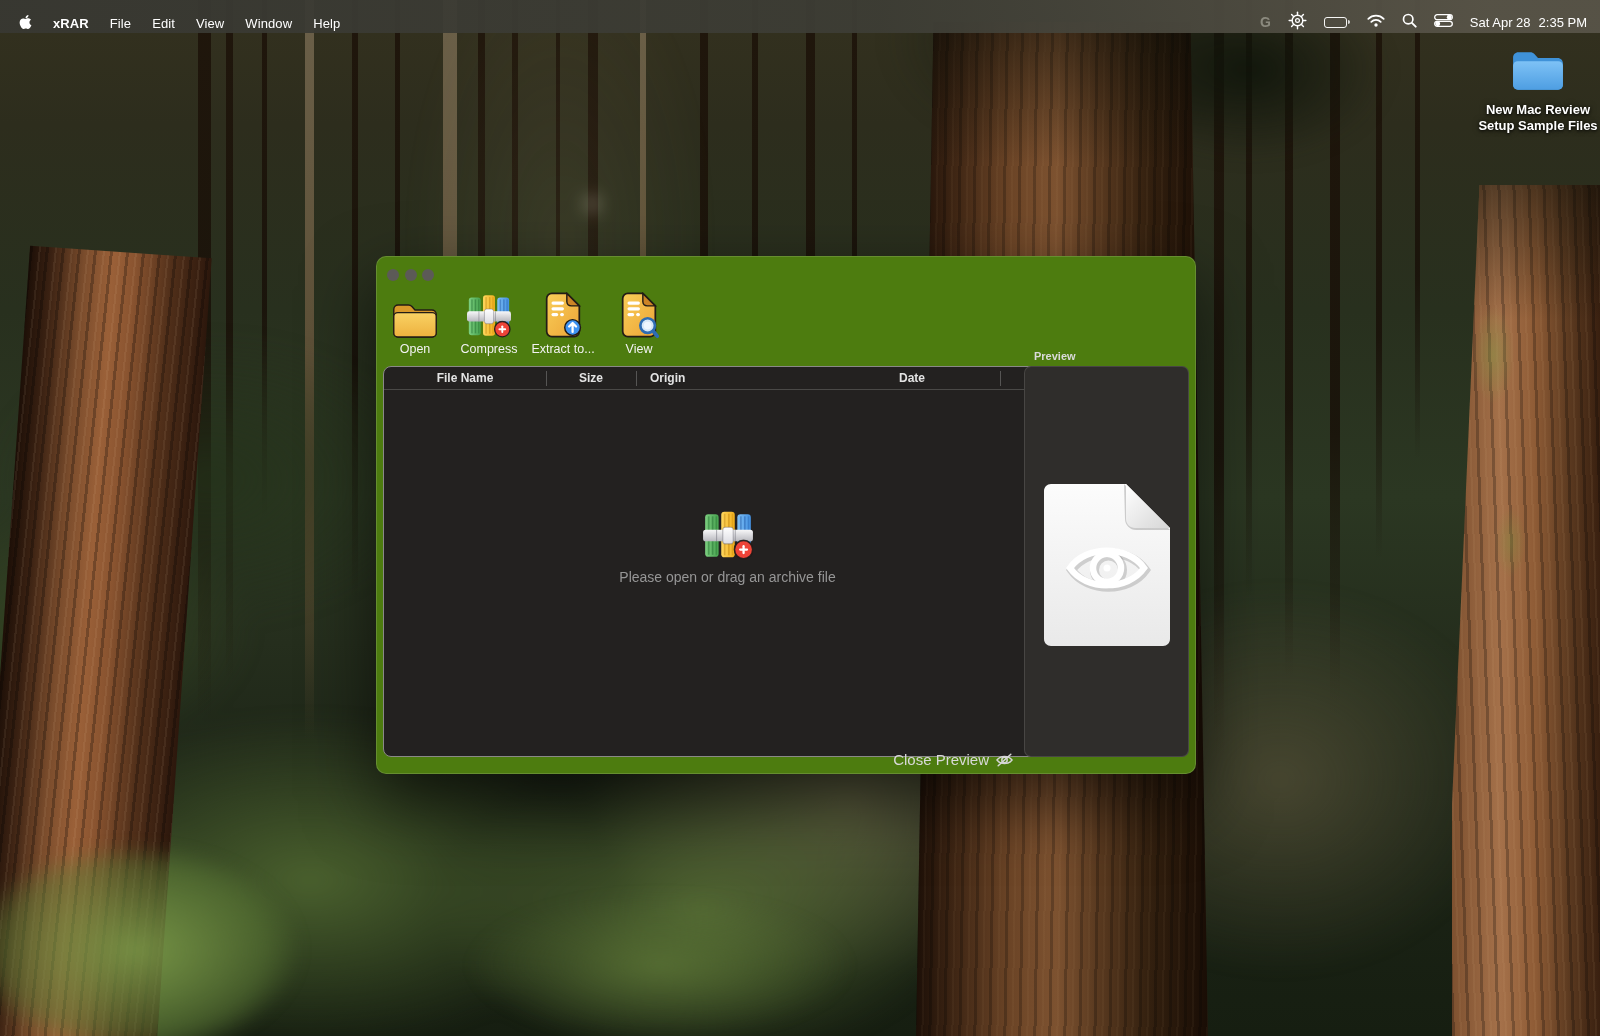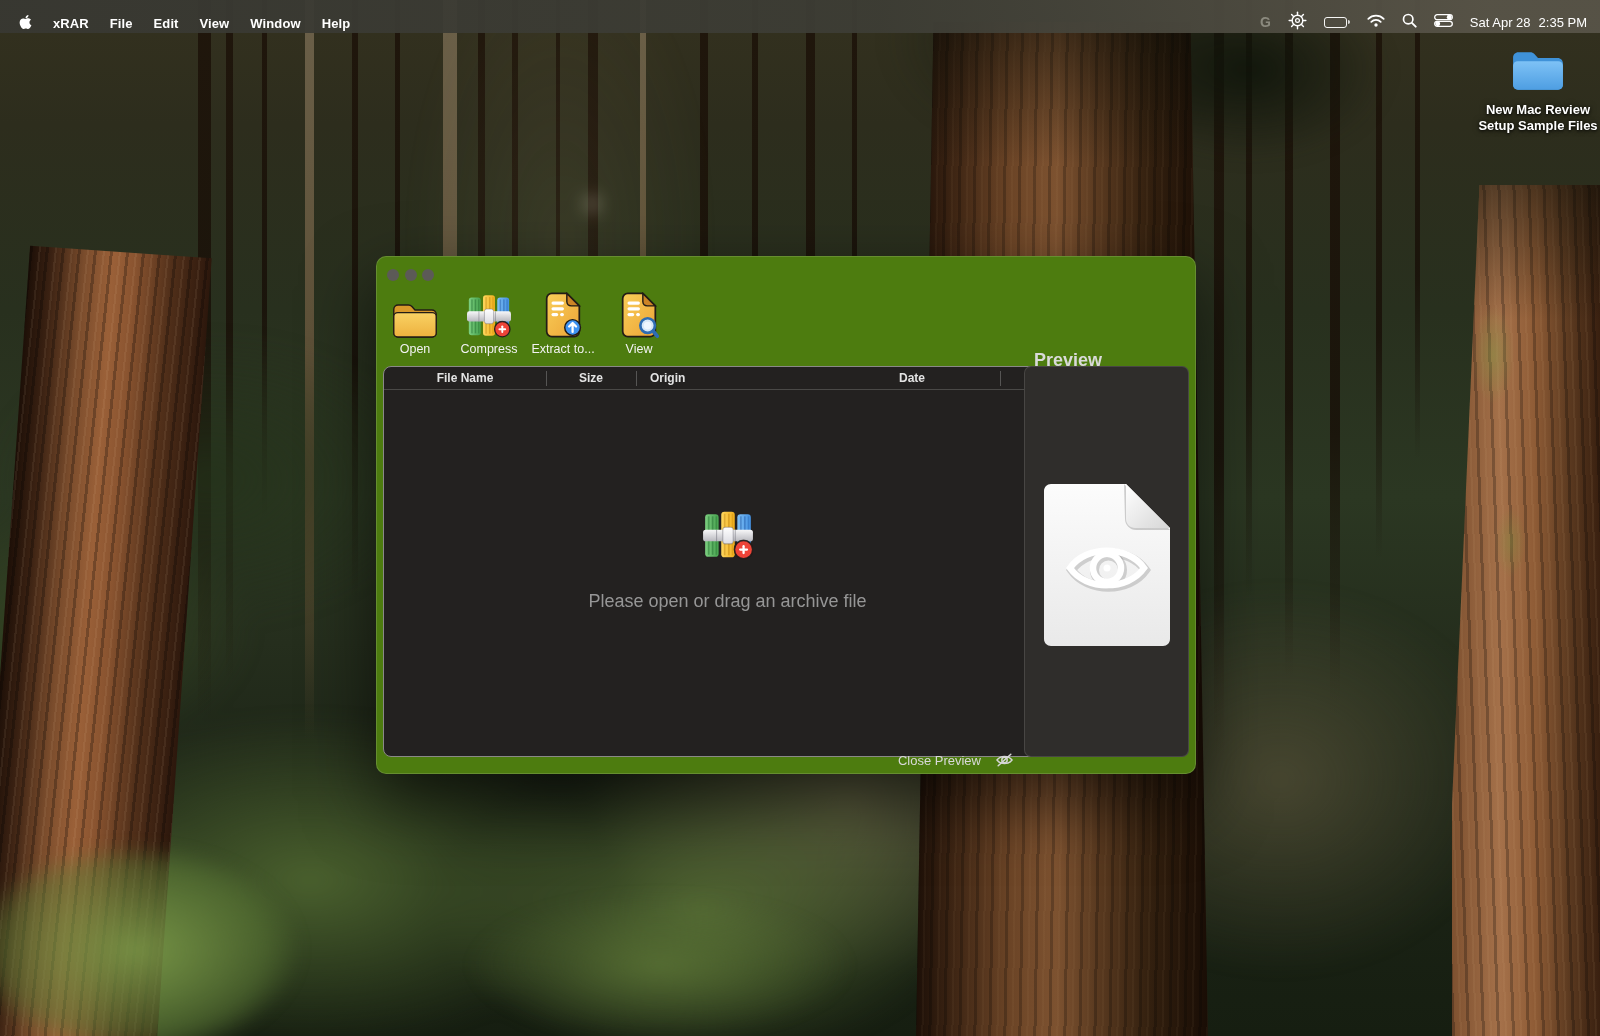--- a/index.html
+++ b/index.html
@@ -43,21 +43,21 @@
       linear-gradient(90deg,#7e5130 0%,#a5714a 28%,#8f5c36 48%,#5c3a20 68%,#351d0e 88%,#1f1007 100%);}
   .bush{position:absolute;filter:blur(7px);}
   .bush1{left:-50px;bottom:-40px;width:440px;height:280px;background:radial-gradient(50% 50% at 42% 55%, rgba(122,152,72,.9), rgba(92,122,54,.5) 60%, transparent 76%);}
   .bush2{left:400px;bottom:-20px;width:520px;height:200px;background:radial-gradient(50% 50% at 50% 55%, rgba(104,132,60,.6), transparent 74%);}
 
   
   .menubar{position:absolute;left:0;top:0;width:1600px;height:33px;z-index:30;color:#fff;
     background:linear-gradient(90deg, rgba(56,56,50,.94), rgba(61,61,53,.94) 55%, rgba(88,84,72,.94) 93%);
     display:flex;align-items:flex-end;font-size:13px;}
   .mb-left{display:flex;align-items:center;gap:21px;padding-left:19px;}
-  .mb-item{font-weight:700;letter-spacing:.1px;}
+  .mb-item{font-weight:400;letter-spacing:.1px;}
   .mb-app{font-weight:700;}
   .mb-right{margin-left:auto;display:flex;align-items:center;gap:17px;padding-right:13px;}
   .mb-clock{display:flex;gap:8px;font-weight:500;}
   .batt{display:flex;align-items:center;}
   .batt-body{width:23px;height:11px;border:1.5px solid rgba(255,255,255,.95);border-radius:3px;padding:1px;}
   .batt-fill{width:74%;height:100%;background:#fff;border-radius:1px;}
   .batt-tip{width:2px;height:4px;background:rgba(255,255,255,.8);border-radius:0 2px 2px 0;margin-left:1px;}
   .g-glyph{font-weight:700;font-size:14px;color:#d9d9cd;opacity:.45;}
 
   
@@ -73,26 +73,26 @@
   .toolbar-item .ticon{height:50px;display:flex;align-items:flex-end;justify-content:center;}
   .toolbar-item .tlabel{margin-top:3px;}
   .table{position:absolute;left:6px;top:109px;width:689px;height:391px;background:#232120;
     border:1px solid #8a8988;border-radius:8px;overflow:hidden;}
   .thead{position:absolute;left:0;top:0;width:100%;height:23px;border-bottom:1px solid #4a4947;
     color:#e3e3e3;font-size:12px;font-weight:600;}
   .th{position:absolute;top:4px;}
   .th-c{text-align:center;}
   .hdiv{position:absolute;top:4px;width:1px;height:15px;background:#565554;}
   .empty{position:absolute;left:0;top:140px;width:100%;display:flex;flex-direction:column;align-items:center;}
-  .empty-msg{margin-top:30px;color:#969696;font-size:18px;}
-  .preview-title{position:absolute;left:657px;top:93px;color:#dadada;font-size:18px;font-weight:700;}
+  .empty-msg{margin-top:8px;color:#969696;font-size:14px;}
+  .preview-title{position:absolute;left:657px;top:93px;color:#dadada;font-size:11px;font-weight:700;}
   .preview-panel{position:absolute;left:647px;top:109px;width:165px;height:391px;background:#2f2d2b;
     border:1px solid rgba(255,255,255,.12);border-radius:7px;display:flex;align-items:flex-start;justify-content:center;}
-  .close-preview{position:absolute;bottom:5px;right:181px;display:flex;gap:14px;
-    color:#d9d9d9;font-size:13px;}
+  .close-preview{position:absolute;bottom:5px;right:181px;display:flex;align-items:center;gap:6px;
+    color:#d9d9d9;font-size:15px;}
 
   
   .dialog{position:absolute;left:679px;top:240px;width:222px;height:183px;z-index:10;background:#2c2a28;
     border:1px solid rgba(255,255,255,.16);border-radius:11px;
     box-shadow:0 22px 55px rgba(0,0,0,.68), 0 2px 10px rgba(0,0,0,.45);}
   .dlg-icon{position:absolute;left:50%;top:22px;transform:translateX(-50%);width:50px;height:50px;border-radius:12px;
     background:linear-gradient(180deg,#eef6fd,#b9d4ef 45%,#6f9fd4);
     box-shadow:inset 0 0 0 1px rgba(255,255,255,.55), 0 1px 4px rgba(0,0,0,.5);
     display:flex;align-items:center;justify-content:center;}
   .dlg-icon-inner{width:42px;height:42px;border-radius:9px;background:linear-gradient(180deg,#66a0dd,#2d5ea8);

